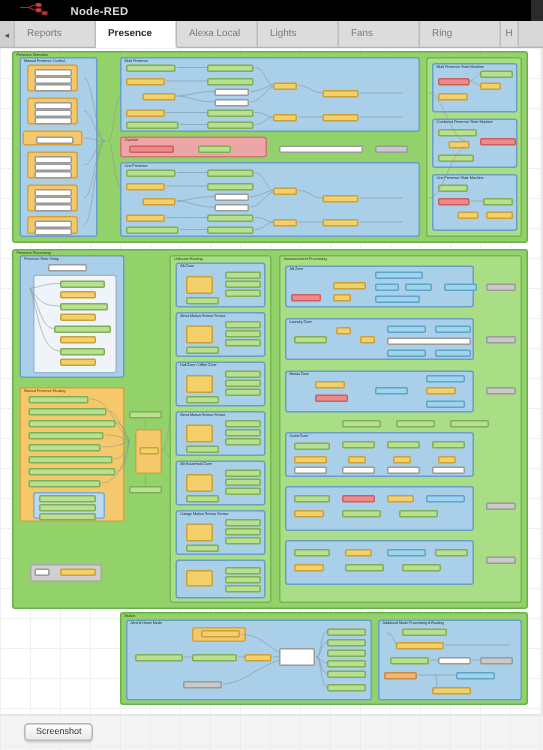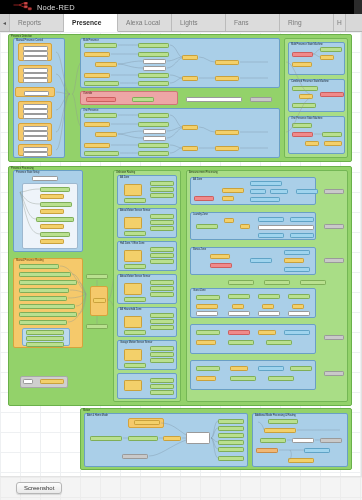--- a/index.html
+++ b/index.html
@@ -14,21 +14,21 @@
   
   #header{
     position:absolute;left:0;top:0;width:362px;height:14px;
     background:#000000;
     display:flex;align-items:center;
   }
   #logo{display:flex;align-items:center;margin-left:13px;gap:2px;}
   .logo-svg{display:block;}
   #brand{
     color:#dcdcdc;font-size:7.5px;letter-spacing:.2px;
-    margin-left:0;font-weight:400;white-space:nowrap;
+    margin-left:10px;font-weight:700;white-space:nowrap;
   }
   #header-right{
     position:absolute;right:0;top:0;width:8px;height:14px;background:#2b2b2b;
   }
 
   
   #tabbar{
     position:absolute;left:0;top:14px;width:362px;height:18px;
     background:#d8d8d8;
     border-bottom:1px solid #b4b4b4;

